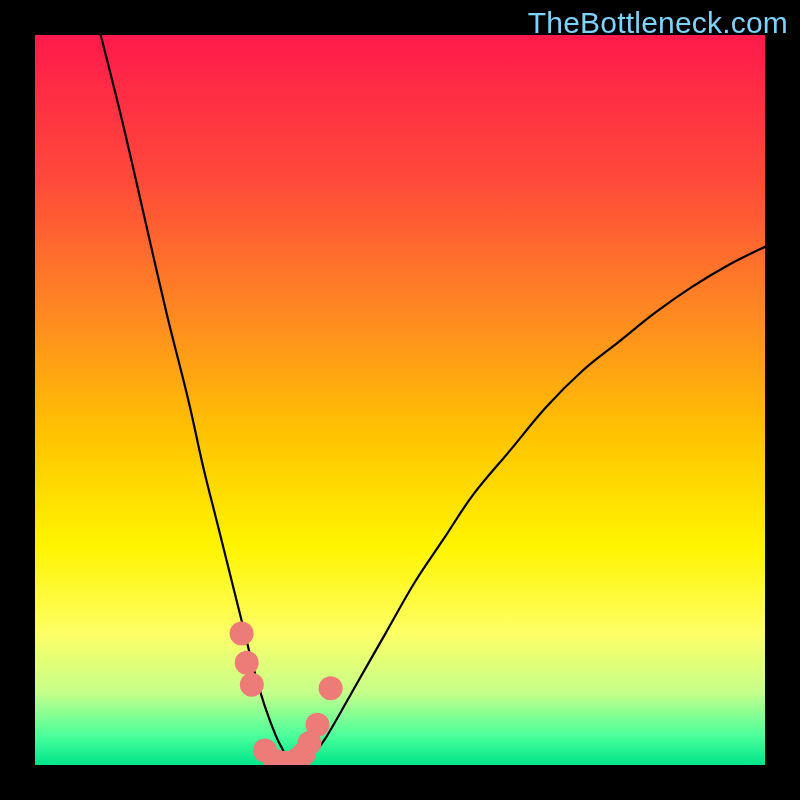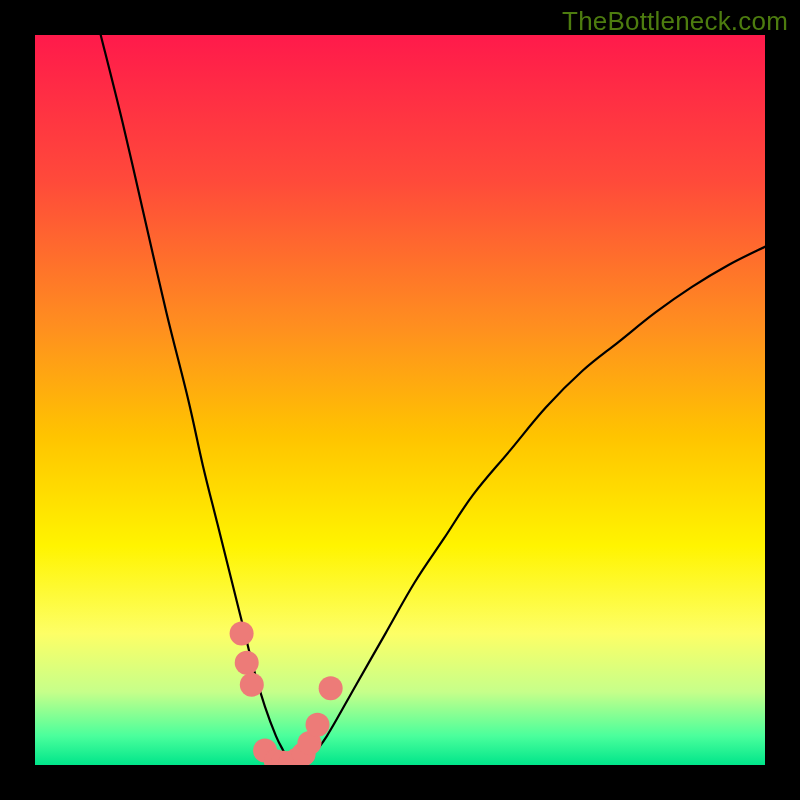--- a/index.html
+++ b/index.html
@@ -26,22 +26,22 @@
     overflow: hidden;
   }
   .gradient {
     position: absolute;
     inset: 0;
   }
   .watermark {
     position: absolute;
     top: 6px;
     right: 12px;
-    color: #4d7c0f;
-    font-size: 26px;
+    color: #7dd3fc;
+    font-size: 30px;
     font-weight: 400;
     letter-spacing: 0.2px;
   }
   svg.curve {
     position: absolute;
     inset: 0;
     width: 730px;
     height: 730px;
   }
 </style>

